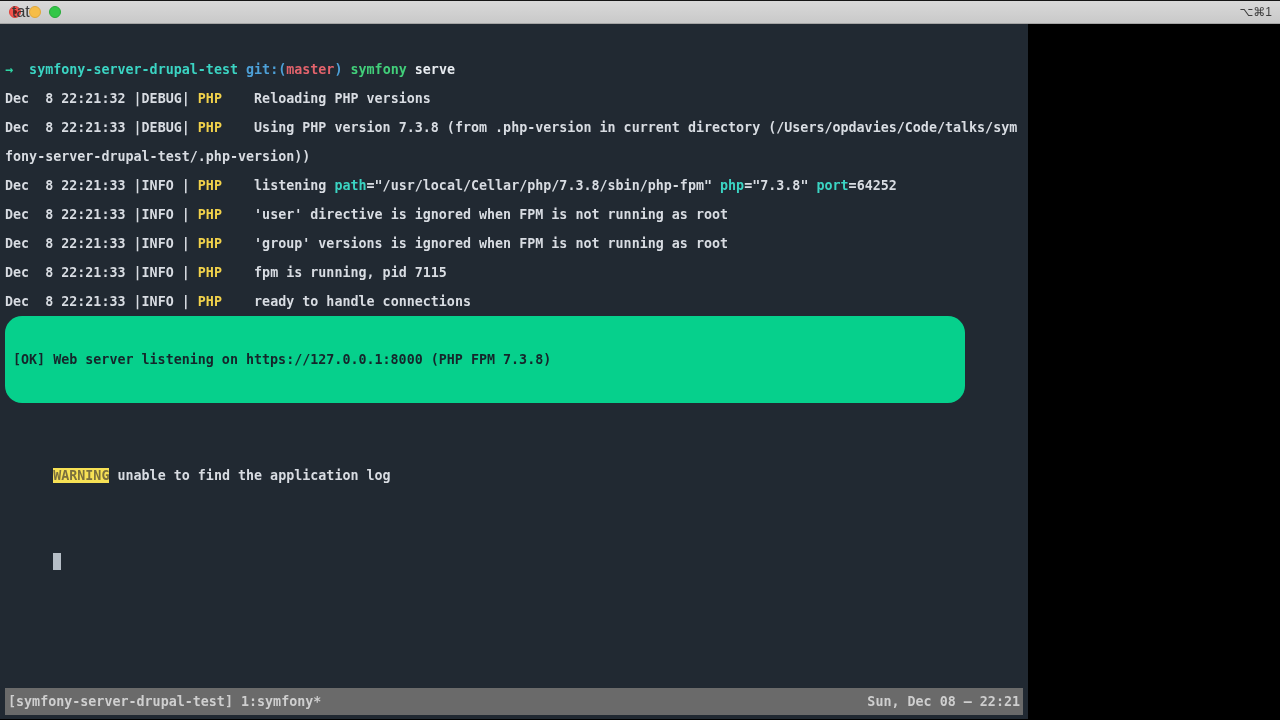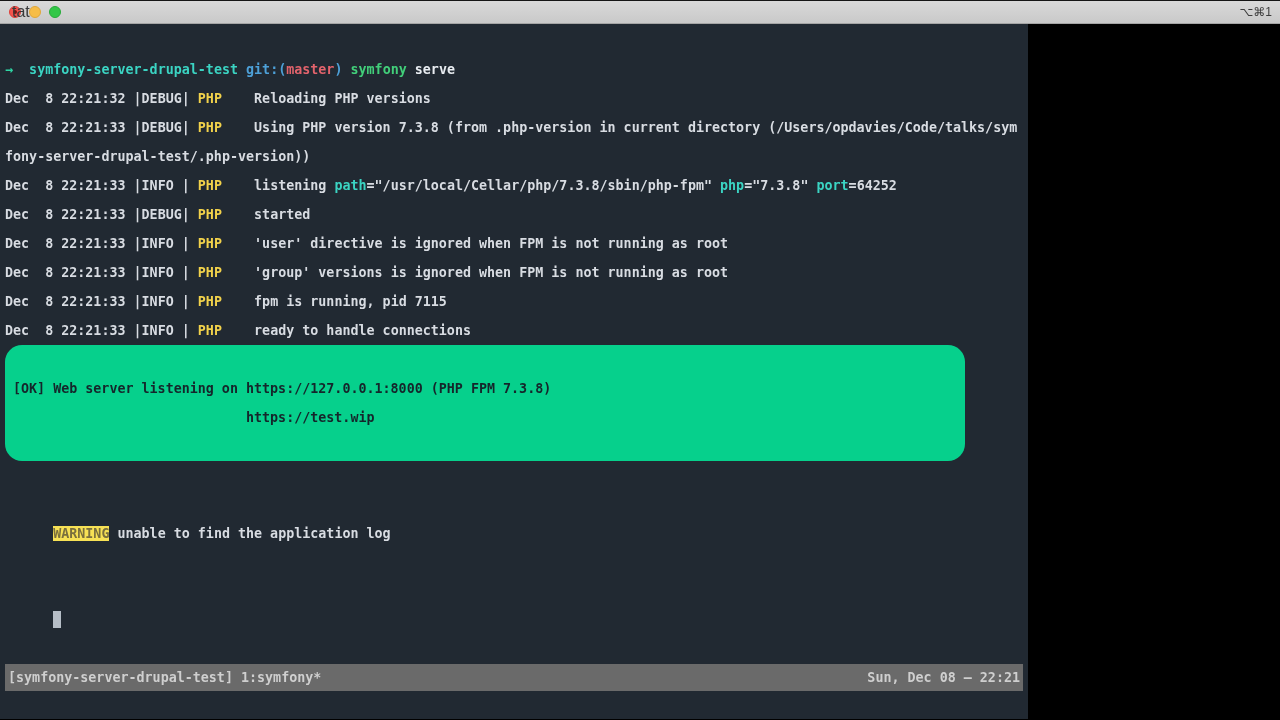--- a/index.html
+++ b/index.html
@@ -35,21 +35,21 @@
   .okbox{width:960px;background:var(--box_bg);padding:29px 0;border-radius:17px;}
   .okbox .line{color:var(--box_fg);padding-left:8px;}
   .okbox .line.indent{padding-left:calc(8px + 29ch);}
 
   .warn-badge{background:var(--warn_bg);color:var(--warn_fg);}
   .warn-msg{margin-left:1ch;}
 
   .cursor{display:inline-block;width:8px;height:17px;background:var(--cursor);
           vertical-align:middle;margin-top:-3px;}
 
-  .statusbar{position:absolute;left:5px;right:5px;top:640px;height:27px;
+  .statusbar{position:absolute;left:5px;right:5px;top:664px;height:27px;
              background:var(--bar_bg);color:var(--bar_fg);display:flex;
              justify-content:space-between;align-items:center;padding:0 3px;
              box-sizing:border-box;white-space:pre;font-size:13.35px;font-weight:bold;}
 </style>
 </head>
 <body>
 
 <div class="window">
 
   <div class="titlebar">
@@ -64,30 +64,28 @@
     <div class="shortcut">⌥⌘1</div>
   </div>
 
   <div class="terminal">
     <div class="line"></div>
     <div class="line"><span class="c-arrow">→  </span><span class="c-teal">symfony-server-drupal-test</span><span class="c-fg"> </span><span class="c-blue">git:(</span><span class="c-red">master</span><span class="c-blue">)</span><span class="c-fg"> </span><span class="c-green">symfony</span><span class="c-fg"> </span><span class="c-fg_bold">serve</span></div>
     <div>
         <div class="line"><span class="c-fg">Dec  8 22:21:32 |DEBUG| </span><span class="c-yellow">PHP</span><span class="c-fg">    </span><span class="c-fg">Reloading PHP versions</span></div>
         <div class="line"><span class="c-fg">Dec  8 22:21:33 |DEBUG| </span><span class="c-yellow">PHP</span><span class="c-fg">    </span><span class="c-fg">Using PHP version 7.3.8 (from .php-version in current directory (/Users/opdavies/Code/talks/symfony-server-drupal-test/.php-version))</span></div>
         <div class="line"><span class="c-fg">Dec  8 22:21:33 |INFO | </span><span class="c-yellow">PHP</span><span class="c-fg">    </span><span class="c-fg">listening </span><span class="c-teal">path</span><span class="c-fg">="/usr/local/Cellar/php/7.3.8/sbin/php-fpm" </span><span class="c-teal">php</span><span class="c-fg">="7.3.8" </span><span class="c-teal">port</span><span class="c-fg">=64252</span></div>
-        <div class="line"><span class="c-fg">Dec  8 22:21:33 |DEBUG| </span><span class="c-yellow">PHP</span><span class="c-fg">    </span><span class="c-fg">started</span></div>
         <div class="line"><span class="c-fg">Dec  8 22:21:33 |INFO | </span><span class="c-yellow">PHP</span><span class="c-fg">    </span><span class="c-fg">'user' directive is ignored when FPM is not running as root</span></div>
         <div class="line"><span class="c-fg">Dec  8 22:21:33 |INFO | </span><span class="c-yellow">PHP</span><span class="c-fg">    </span><span class="c-fg">'group' versions is ignored when FPM is not running as root</span></div>
         <div class="line"><span class="c-fg">Dec  8 22:21:33 |INFO | </span><span class="c-yellow">PHP</span><span class="c-fg">    </span><span class="c-fg">fpm is running, pid 7115</span></div>
         <div class="line"><span class="c-fg">Dec  8 22:21:33 |INFO | </span><span class="c-yellow">PHP</span><span class="c-fg">    </span><span class="c-fg">ready to handle connections</span></div>
       </div>
 
     <div class="okbox">
       <div class="line"><span>[OK] Web server listening on https://127.0.0.1:8000 (PHP FPM 7.3.8)</span></div>
-      <div class="line indent"><span>https://test.wip</span></div>
     </div>
 
     <div class="line"></div>
 
     <div class="line">
       <span class="warn-badge">WARNING</span><span class="warn-msg">unable to find the application log</span>
     </div>
 
     <div class="line">
       <span class="cursor"></span>

